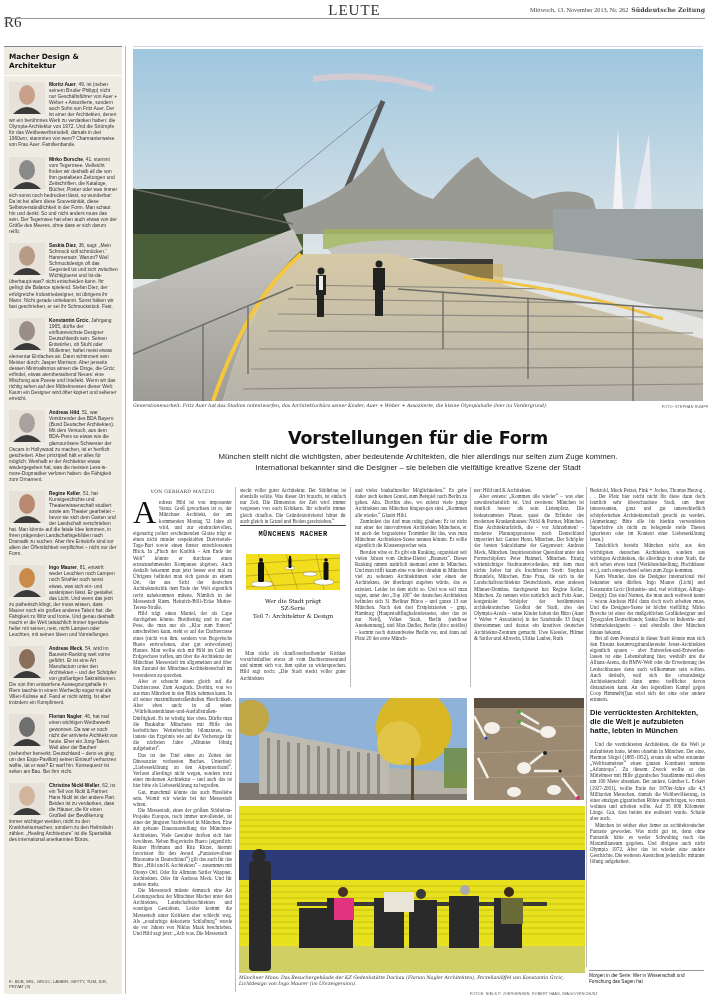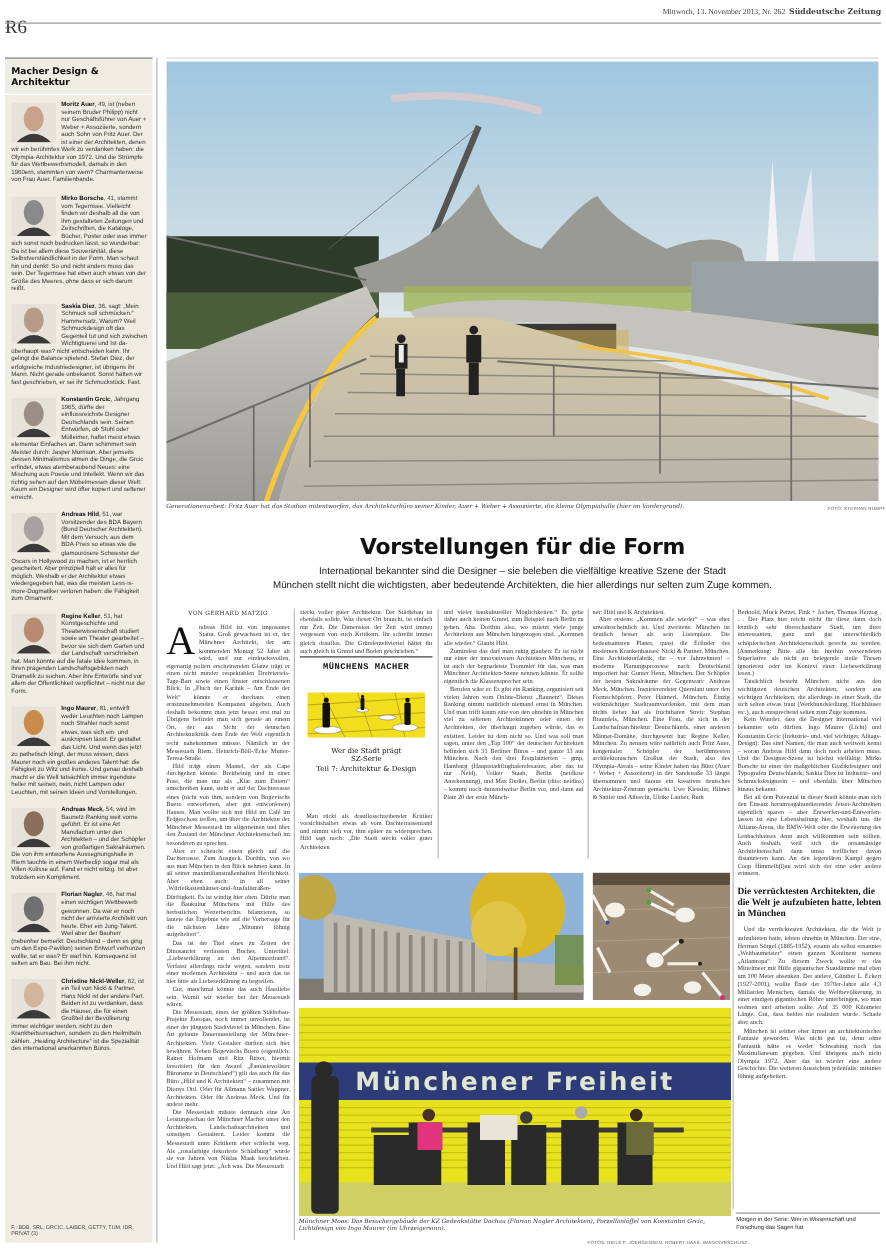--- a/index.html
+++ b/index.html
@@ -41,31 +41,32 @@
   .byline { font-family: "DejaVu Serif", serif; font-size: 4.6px; letter-spacing: 0.3px; text-align: center; color: #333; margin: 2px 0 4px 0; }
   .dropcap { float: left; font-family: "Liberation Serif", serif; font-size: 32px; line-height: 24px; margin: 1px 3px 0 0; color: #111; }
   .colrule { position: absolute; width: 1px; background: #bbb; }
 
   
   .series { position: absolute; left: 240px; top: 525px; width: 106px; height: 112px; border-top: 1px solid #444; }
   .series h3 { font-family: Liberation Mono, monospace; font-weight: bold; font-size: 7px; text-align: center; letter-spacing: 0.4px; padding: 4px 0 0 0; color: #111; }
   .series .illus { position: absolute; left: 6px; top: 28px; width: 94px; height: 36px; background: #f3de1d; overflow: hidden; }
   .series .sub { position: absolute; left: 0; width: 106px; top: 72px; text-align: center; font-family: "DejaVu Serif", serif; font-size: 5.6px; line-height: 7.4px; color: #111; }
 
-  .subhead { font-family: Liberation Serif, serif; font-weight: bold; font-size: 7.5px; line-height: 9px; color: #111; text-align: left; margin: 6px 0 6px 0; text-indent: 0; }
+  .subhead { font-family: Liberation Sans, sans-serif; font-weight: bold; font-size: 7.5px; line-height: 9px; color: #111; text-align: left; margin: 6px 0 6px 0; text-indent: 0; }
   .teaser { position: absolute; left: 589px; top: 970px; width: 115px; border-top: 1px solid #999; padding-top: 2px; font-family: "Liberation Sans", sans-serif; font-size: 4.7px; line-height: 5.8px; color: #222; }
 
   
   .ph { position: absolute; overflow: hidden; }
 </style>
 </head>
 <body>
 
 <div class="mast">
   <span class="page-no">R6</span>
+  <span class="section">LEUTE</span>
   <span class="dateline"><span>Mittwoch, 13. November 2013, Nr. 262</span><b>Süddeutsche Zeitung</b></span>
 </div>
 <div class="mast-rule"></div>
 <div class="mast-star">*</div>
 
 <aside class="sidebar">
   <h2>Macher Design &amp; Architektur</h2>
   <div id="sb-list">
       <div class="sb-entry"><div class="portrait"><svg width="36" height="32" viewBox="0 0 36 32">
             <rect width="36" height="32" fill="#e6e2da"></rect>
@@ -199,22 +200,22 @@
         <rect x="242" y="241" width="8" height="26"></rect>
     </g>
     <rect x="186" y="227" width="4" height="14" fill="#eee"></rect>
   </svg>
 </div>
 <div class="caption" style="left:133px; top:403px; width:450px;">Generationenarbeit: Fritz Auer hat das Stadion mitentworfen, das Architekturbüro seiner Kinder, Auer + Weber + Assoziierte, die kleine Olympiahalle (hier im Vordergrund).</div>
 <div class="credit" style="left:662px; top:405px;">FOTO: STEPHAN RUMPF</div>
 
 <h1 class="headline">Vorstellungen für die Form</h1>
 <div class="deck">
+  <div>München stellt nicht die wichtigsten, aber bedeutende Architekten, die hier allerdings nur selten zum Zuge kommen.</div>
   <div>International bekannter sind die Designer – sie beleben die vielfältige kreative Szene der Stadt</div>
-  <div>München stellt nicht die wichtigsten, aber bedeutende Architekten, die hier allerdings nur selten zum Zuge kommen.</div>
 </div>
 
 <div class="col" id="col1" style="left:133px; top:487px; width:99px; height:505px;">
   <div class="byline">VON GERHARD MATZIG</div>
   <span class="dropcap">A</span>
 <p class="first">ndreas Hild ist von imposanter Statur. Groß gewachsen ist er, der Münchner Architekt, der am kommenden Montag 52 Jahre alt wird, und zur eindrucksvollen, eigenartig poliert erscheinenden Glatze trägt er einen nicht minder respektablen Dreiviertels-Tage-Bart sowie einen finster entschlossenen Blick. In „Fluch der Karibik – Am Ende der Welt“ könnte er durchaus einen ernstzunehmenden Kompanen abgeben. Auch deshalb bekommt man jetzt besser erst mal zu Übrigens befindet man sich gerade an einem Ort, der aus Sicht der deutschen Architekturkritik dem Ende der Welt eigentlich recht nahekommen müsste. Nämlich in der Messestadt Riem. Heinrich-Böll-/Ecke Mutter-Teresa-Straße.</p>
     <p>Hild trägt einen Mantel, der als Cape durchgehen könnte. Breitbeinig und in einer Pose, die man nur als „Klar zum Entern“ umschreiben kann, steht er auf der Dachterrasse eines (nicht von ihm, sondern von Bogevischs Buero entworfenen, aber gut entworfenen) Hauses. Man wollte sich mit Hild im Café im Erdgeschoss treffen, um über die Architektur der Münchner Messestadt im allgemeinen und über den Zustand der Münchner Architektenschaft im besonderen zu sprechen.</p>
     <p>Aber er scheucht einen gleich auf die Dachterrasse. Zum Ausguck. Dorthin, von wo aus man München in den Blick nehmen kann. In all seiner maximilianstraßenhaften Herrlichkeit. Aber eben auch: in all seiner ‚Würfelkastenhäuser-und-Ausfallstraßen-Dürftigkeit. Es ist windig hier oben. Dürfte man die Baukultur Münchens mit Hilfe des herbstlichen Wetterberichts bilanzieren, so lautete das Ergebnis wie auf die Vorhersage für die nächsten Jahre „Mitunter föhnig aufgeheitert“.</p>
     <p>Das ist der Titel eines zu Zeiten der Dinosaurier verfassten Buches. Untertitel: „Liebeserklärung an den Alpennordrand“. Verfasst allerdings nicht wegen, sondern trotz einer modernen Architektur – und auch das ist hier bitte als Liebeserklärung zu begreifen.</p>
     <p>Gut, manchmal könnte das auch Hassliebe sein. Womit wir wieder bei der Messestadt wären.</p>
@@ -385,16 +386,15 @@
       <rect x="255" y="92" width="28" height="50"></rect>
     </g>
     <rect x="95" y="92" width="20" height="22" fill="#e2337f"></rect>
     <rect x="145" y="86" width="30" height="20" fill="#e8e4d8"></rect>
     <rect x="262" y="92" width="22" height="26" fill="#6b6b3a"></rect>
     <circle cx="104" cy="86" r="5" fill="#4a3020"></circle>
     <circle cx="182" cy="88" r="5" fill="#3a3a3a"></circle>
     <circle cx="226" cy="84" r="5" fill="#aaa"></circle>
     <circle cx="270" cy="86" r="5" fill="#3a2a1a"></circle>
   </svg>
-  <div style="position:absolute; left:0; width:346px; top:47px; text-align:center; font-family:'DejaVu Sans', sans-serif; font-weight:bold; font-size:20px; letter-spacing:2px; color:#dfe6d2;">Münchener Freiheit</div>
 </div>
 <div class="caption" style="left:239px; top:975px; width:346px;">Münchner Moos: Das Besuchergebäude der KZ Gedenkstätte Dachau (Florian Nagler Architekten), Porzellanlöffel von Konstantin Grcic, Lichtdesign von Ingo Maurer (im Uhrzeigersinn).</div>
 <div class="credit" style="left:470px; top:992px;">FOTOS: NIELS P. JOERGENSEN, ROBERT HAAS, IMAGO/VRSCHUSZ</div>
 
 </body></html>

